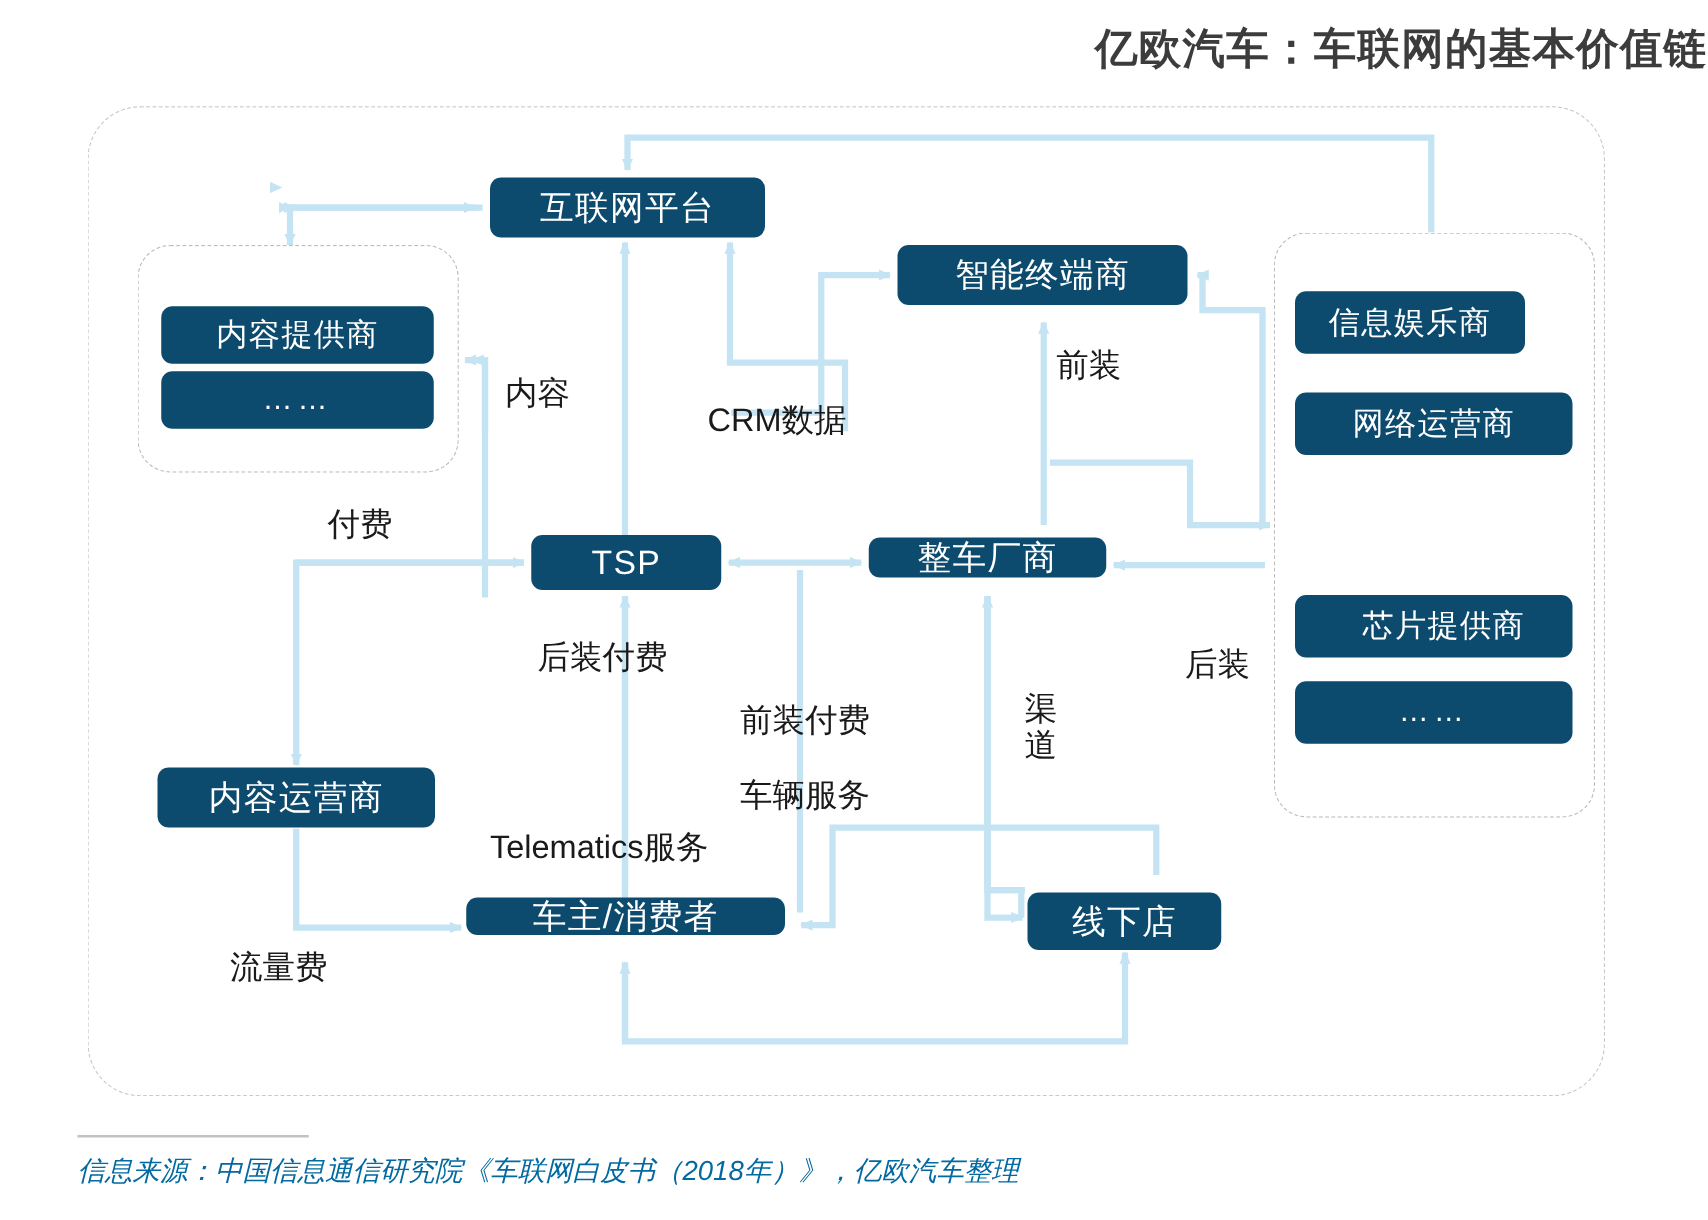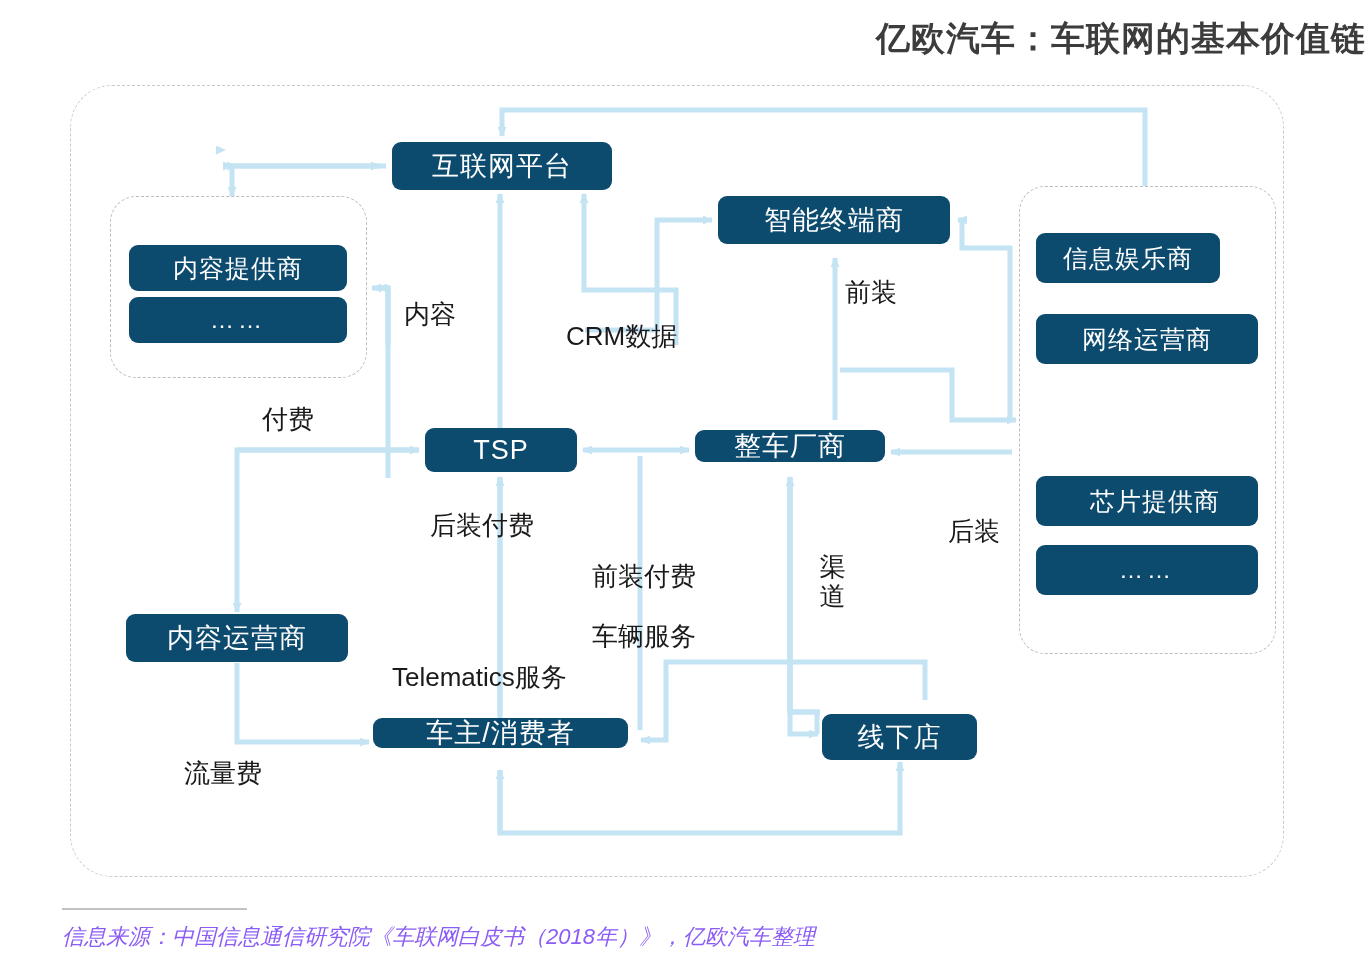--- a/index.html
+++ b/index.html
@@ -42,21 +42,21 @@
   
   .lbl{
     position:absolute;color:#1a1a1a;font-size:26px;line-height:1.12;
     white-space:nowrap;
   }
   .lbl.vert{white-space:normal;width:1.2em;text-align:center;}
 
   
   .rule{position:absolute;left:62px;top:908px;width:185px;height:2px;background:#c2c2c2;}
   .source{
-    position:absolute;left:62px;top:922px;font-size:22px;color:#8b5cf6;
+    position:absolute;left:62px;top:922px;font-size:22px;color:#0369a1;
     font-style:italic;white-space:nowrap;
   }
 </style>
 </head>
 <body>
 
 <div id="stage">
 
   <div class="title">亿欧汽车：车联网的基本价值链</div>
 

